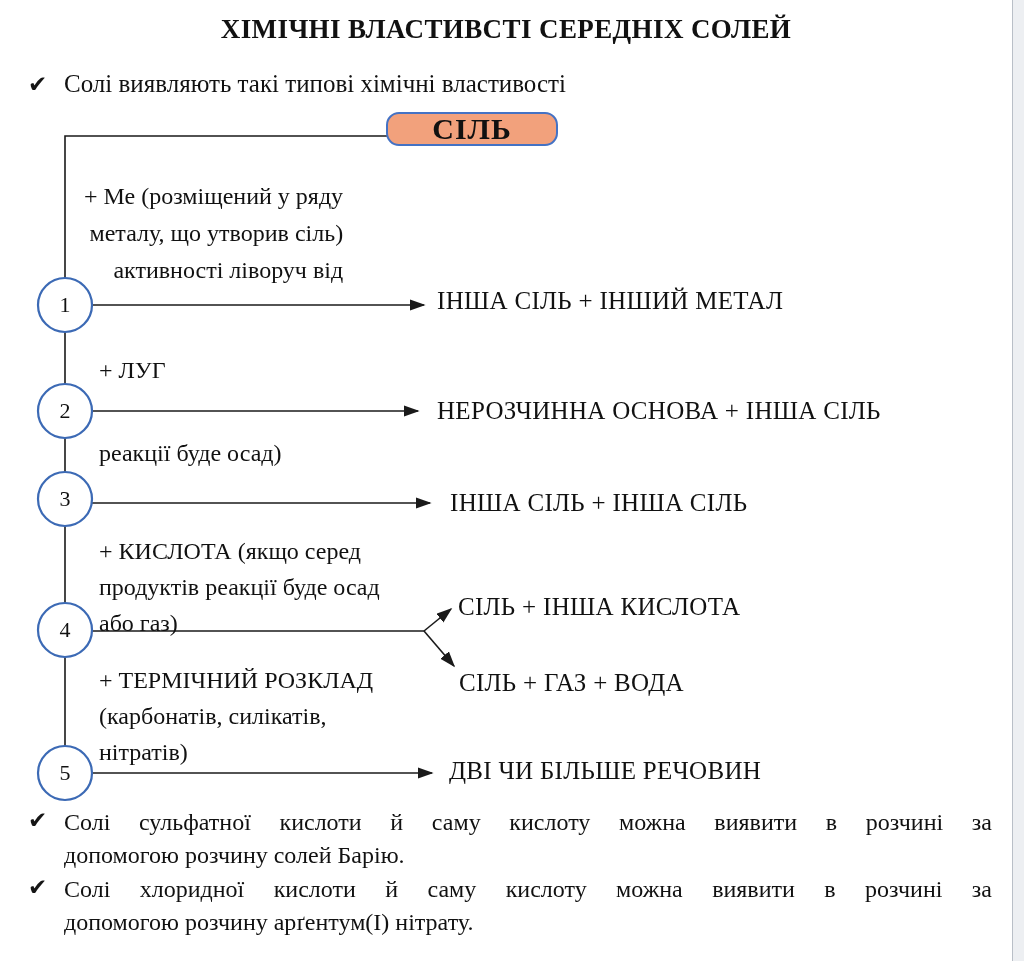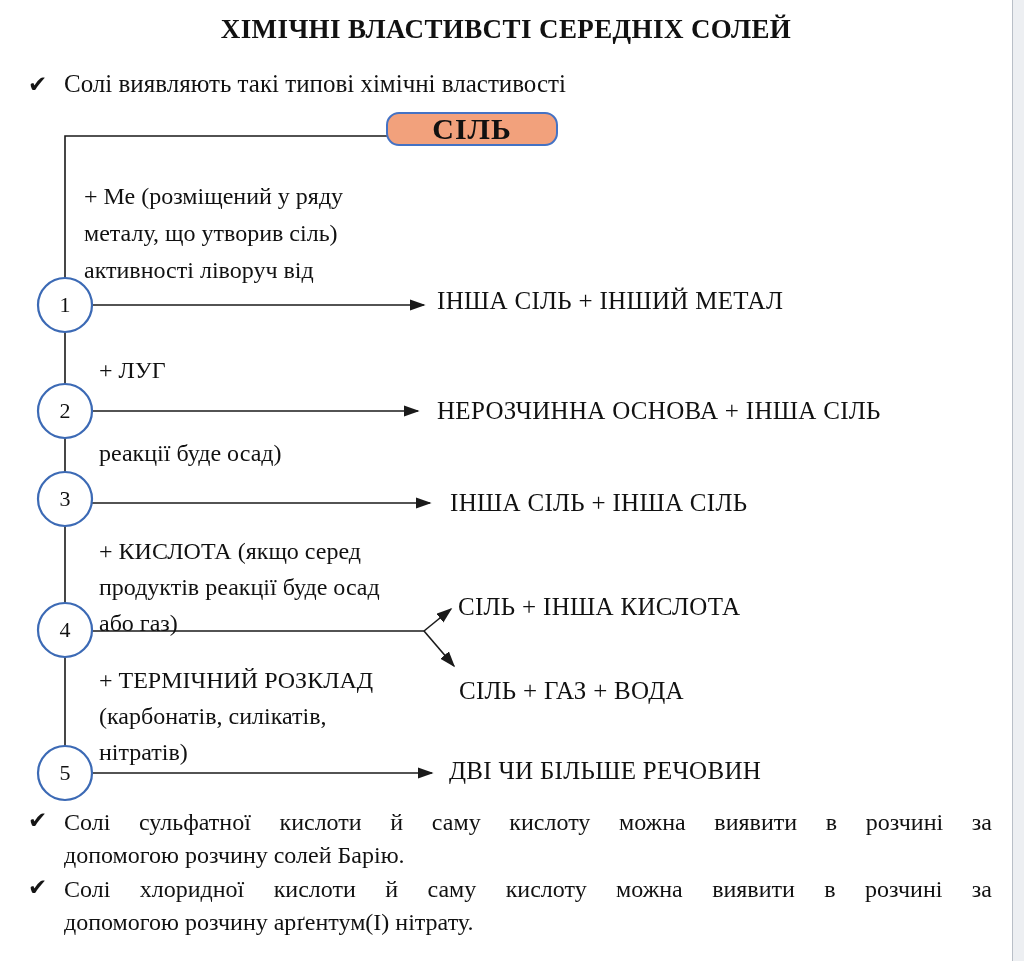--- a/index.html
+++ b/index.html
@@ -73,21 +73,21 @@
   </svg>
 
   <div class="salt-box">СІЛЬ</div>
 
   <div class="circle-num" style="top:278px;">1</div>
   <div class="circle-num" style="top:384px;">2</div>
   <div class="circle-num" style="top:472px;">3</div>
   <div class="circle-num" style="top:603px;">4</div>
   <div class="circle-num" style="top:746px;">5</div>
 
-  <div class="reagent" style="left:84px; top:178px;">
+  <div class="reagent" style="left:84px; top:178px;text-align:right;">
     <div>+ Ме (розміщений у ряду</div>
     <div>металу, що утворив сіль)</div>
     <div>активності ліворуч від</div>
   </div>
 
   <div class="reagent" style="left:99px; top:352px;">
     <div>+ ЛУГ</div>
   </div>
 
   <div class="reagent" style="left:99px; top:435px; line-height:36px;">
@@ -103,21 +103,21 @@
   <div class="reagent" style="left:99px; top:662px; line-height:36px;">
     <div>+ ТЕРМІЧНИЙ РОЗКЛАД</div>
     <div>(карбонатів, силікатів,</div>
     <div>нітратів)</div>
   </div>
 
   <div class="product" style="left:437px; top:287px;">ІНША СІЛЬ + ІНШИЙ МЕТАЛ</div>
   <div class="product" style="left:437px; top:397px;">НЕРОЗЧИННА ОСНОВА + ІНША СІЛЬ</div>
   <div class="product" style="left:450px; top:489px;">ІНША СІЛЬ + ІНША СІЛЬ</div>
   <div class="product" style="left:458px; top:593px;">СІЛЬ + ІНША КИСЛОТА</div>
-  <div class="product" style="left:459px; top:669px;margin-top:8px;">СІЛЬ + ГАЗ + ВОДА</div>
+  <div class="product" style="left:459px; top:669px;">СІЛЬ + ГАЗ + ВОДА</div>
   <div class="product" style="left:449px; top:757px;">ДВІ ЧИ БІЛЬШЕ РЕЧОВИН</div>
 
   <div class="check" style="left:28px; top:807px;">✔</div>
   <div class="note-text" style="top:806px;">
     <div class="jline">Солі сульфатної кислоти й саму кислоту можна виявити в розчині за</div>
     <div>допомогою розчину солей Барію.</div>
   </div>
 
   <div class="check" style="left:28px; top:874px;">✔</div>
   <div class="note-text" style="top:873px;">

